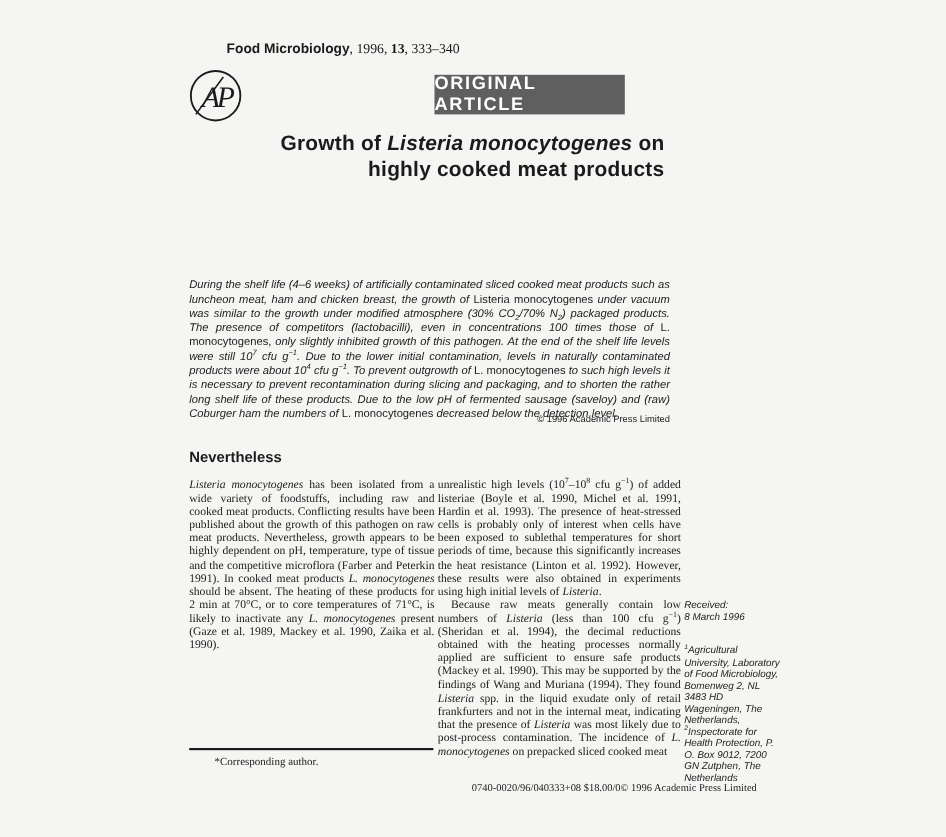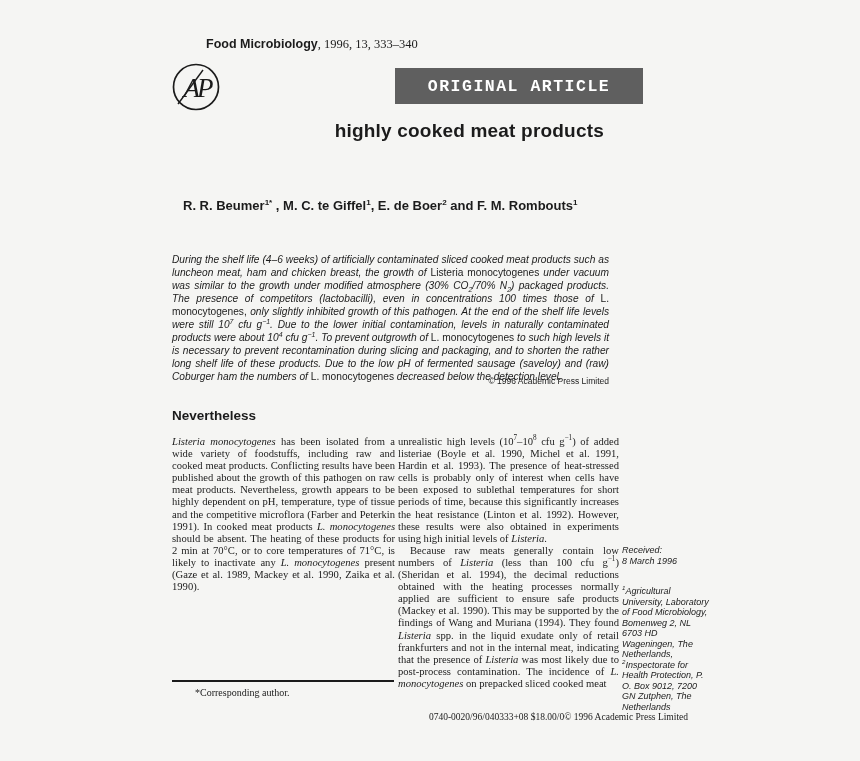--- a/index.html
+++ b/index.html
@@ -6,31 +6,31 @@
   body { background: #f5f5f3; font-family: "Liberation Sans", sans-serif; }
   .page {
     position: relative; width: 860px; height: 761px;
     background: #f5f5f3; color: #1b1b1b; overflow: hidden;
   }
   .abs { position: absolute; }
 
   
   .citation { left: 172px; top: 37px; font-size: 12.5px; font-family: "Liberation Serif", serif; }
   .citation .jname { font-family: "Liberation Sans", sans-serif; font-weight: bold; margin-left: 34px; }
-  .citation .vol { font-weight: normal; }
+  .citation .vol { font-weight: bold; }
 
   
   .logo { left: 170px; top: 61px; width: 52px; height: 52px; }
 
   
   .banner {
-    left: 395px; top: 68px; width: 248px; height: 36px;
+    left: 395px; top: 68px; width: 173px; height: 36px;
     background: #5f5f5f; color: #ffffff;
     display: flex; align-items: center; justify-content: center;
-    font-weight: bold; font-size: 16.5px; letter-spacing: 1.5px; font-family: Liberation Mono, monospace;
+    font-weight: bold; font-size: 16.5px; letter-spacing: 1.5px;
   }
 
   
   .title {
     left: 172px; top: 119px; width: 432px; text-align: right;
     font-weight: bold; font-size: 19px; line-height: 24px; letter-spacing: .2px;
   }
   .title .it { font-style: italic; }
 
   
@@ -93,43 +93,43 @@
     <circle cx="26" cy="26" r="22.5" fill="none" stroke="#1b1b1b" stroke-width="1.7"></circle>
     <line x1="8" y1="43" x2="33" y2="9" stroke="#1b1b1b" stroke-width="1.4"></line>
     <text x="27" y="36" text-anchor="middle" font-size="27" font-style="italic" font-family="Liberation Serif, serif" fill="#1b1b1b" letter-spacing="-3">AP</text>
   </svg>
 
   <div class="abs banner">
     <span>ORIGINAL ARTICLE</span>
   </div>
 
   <div class="abs title">
+    <div><span>Growth of </span><span class="it">Listeria monocytogenes</span><span> on</span></div>
     <div>highly cooked meat products</div>
   </div>
 
-  <div class="abs authors"><span>R. R. Beumer</span><sup>1*</sup><span> , M. C. te Giffel</span><sup>1</sup><span>, E. de Boer</span><sup>2</sup><span> and F. M. Rombouts</span><sup>1</sup></div>
 
   <div class="abs abstract"><span>During the shelf life (4–6 weeks) of artificially contaminated sliced cooked meat products such as luncheon meat, ham and chicken breast, the growth of </span><span class="rm">Listeria monocytogenes</span><span> under vacuum was similar to the growth under modified atmosphere (30% CO</span><sub>2</sub><span>/70% N</span><sub>2</sub><span>) packaged products. The presence of competitors (lactobacilli), even in concentrations 100 times those of </span><span class="rm">L. monocytogenes,</span><span> only slightly inhibited growth of this pathogen. At the end of the shelf life levels were still 10</span><sup>7</sup><span> cfu g</span><sup>−1</sup><span>. Due to the lower initial contamination, levels in naturally contaminated products were about 10</span><sup>4</sup><span> cfu g</span><sup>−1</sup><span>. To prevent outgrowth of </span><span class="rm">L. monocytogenes</span><span> to such high levels it is necessary to prevent recontamination during slicing and packaging, and to shorten the rather long shelf life of these products. Due to the low pH of fermented sausage (saveloy) and (raw) Coburger ham the numbers of </span><span class="rm">L. monocytogenes</span><span> decreased below the detection level.</span></div>
   <div class="abs abstract-copyright">© 1996 Academic Press Limited</div>
 
   <div class="abs intro-heading">Nevertheless</div>
 
   <div class="abs col col-left">
     <p><span class="it">Listeria monocytogenes</span><span> has been isolated from a wide variety of foodstuffs, including raw and cooked meat products. Conflicting results have been published about the growth of this pathogen on raw meat products. Nevertheless, growth appears to be highly dependent on pH, temperature, type of tissue and the competitive microflora (Farber and Peterkin 1991). In cooked meat products </span><span class="it">L. monocytogenes</span><span> should be absent. The heating of these products for 2 min at 70°C, or to core temperatures of 71°C, is likely to inactivate any </span><span class="it">L. monocytogenes</span><span> present (Gaze et al. 1989, Mackey et al. 1990, Zaika et al. 1990).</span></p>
   </div>
   <div class="abs col col-right">
     <p><span>unrealistic high levels (10</span><sup>7</sup><span>–10</span><sup>8</sup><span> cfu g</span><sup>−1</sup><span>) of added listeriae (Boyle et al. 1990, Michel et al. 1991, Hardin et al. 1993). The presence of heat-stressed cells is probably only of interest when cells have been exposed to sublethal temperatures for short periods of time, because this significantly increases the heat resistance (Linton et al. 1992). However, these results were also obtained in experiments using high initial levels of </span><span class="it">Listeria</span><span>.</span></p>
     <p class="indent"><span>Because raw meats generally contain low numbers of </span><span class="it">Listeria</span><span> (less than 100 cfu g</span><sup>−1</sup><span>) (Sheridan et al. 1994), the decimal reductions obtained with the heating processes normally applied are sufficient to ensure safe products (Mackey et al. 1990). This may be supported by the findings of Wang and Muriana (1994). They found </span><span class="it">Listeria</span><span> spp. in the liquid exudate only of retail frankfurters and not in the internal meat, indicating that the presence of </span><span class="it">Listeria</span><span> was most likely due to post-process contamination. The incidence of </span><span class="it">L. monocytogenes</span><span> on prepacked sliced cooked meat</span></p>
   </div>
 
   <div class="abs margin-note margin-received">
     <div>Received:</div>
     <div>8 March 1996</div>
   </div>
-  <div class="abs margin-note margin-affil"><sup>1</sup><span>Agricultural University, Laboratory of Food Microbiology, Bomenweg 2, NL 6703 HD Wageningen, The Netherlands, </span><sup>2</sup><span>Inspectorate for Health Protection, P. O. Box 9012, 7200 GN Zutphen, The Netherlands</span></div>
+  <div class="abs margin-note margin-affil"><sup>1</sup><span>Agricultural University, Laboratory of Food Microbiology, Bomenweg 2, NL 3483 HD Wageningen, The Netherlands, </span><sup>2</sup><span>Inspectorate for Health Protection, P. O. Box 9012, 7200 GN Zutphen, The Netherlands</span></div>
 
   <div class="abs footnote-rule"></div>
   <div class="abs footnote">*Corresponding author.</div>
 
   <div class="abs footer">
     <span>0740-0020/96/040333+08 $18.00/0</span>
     <span>© 1996 Academic Press Limited</span>
   </div>
 
 </div>

